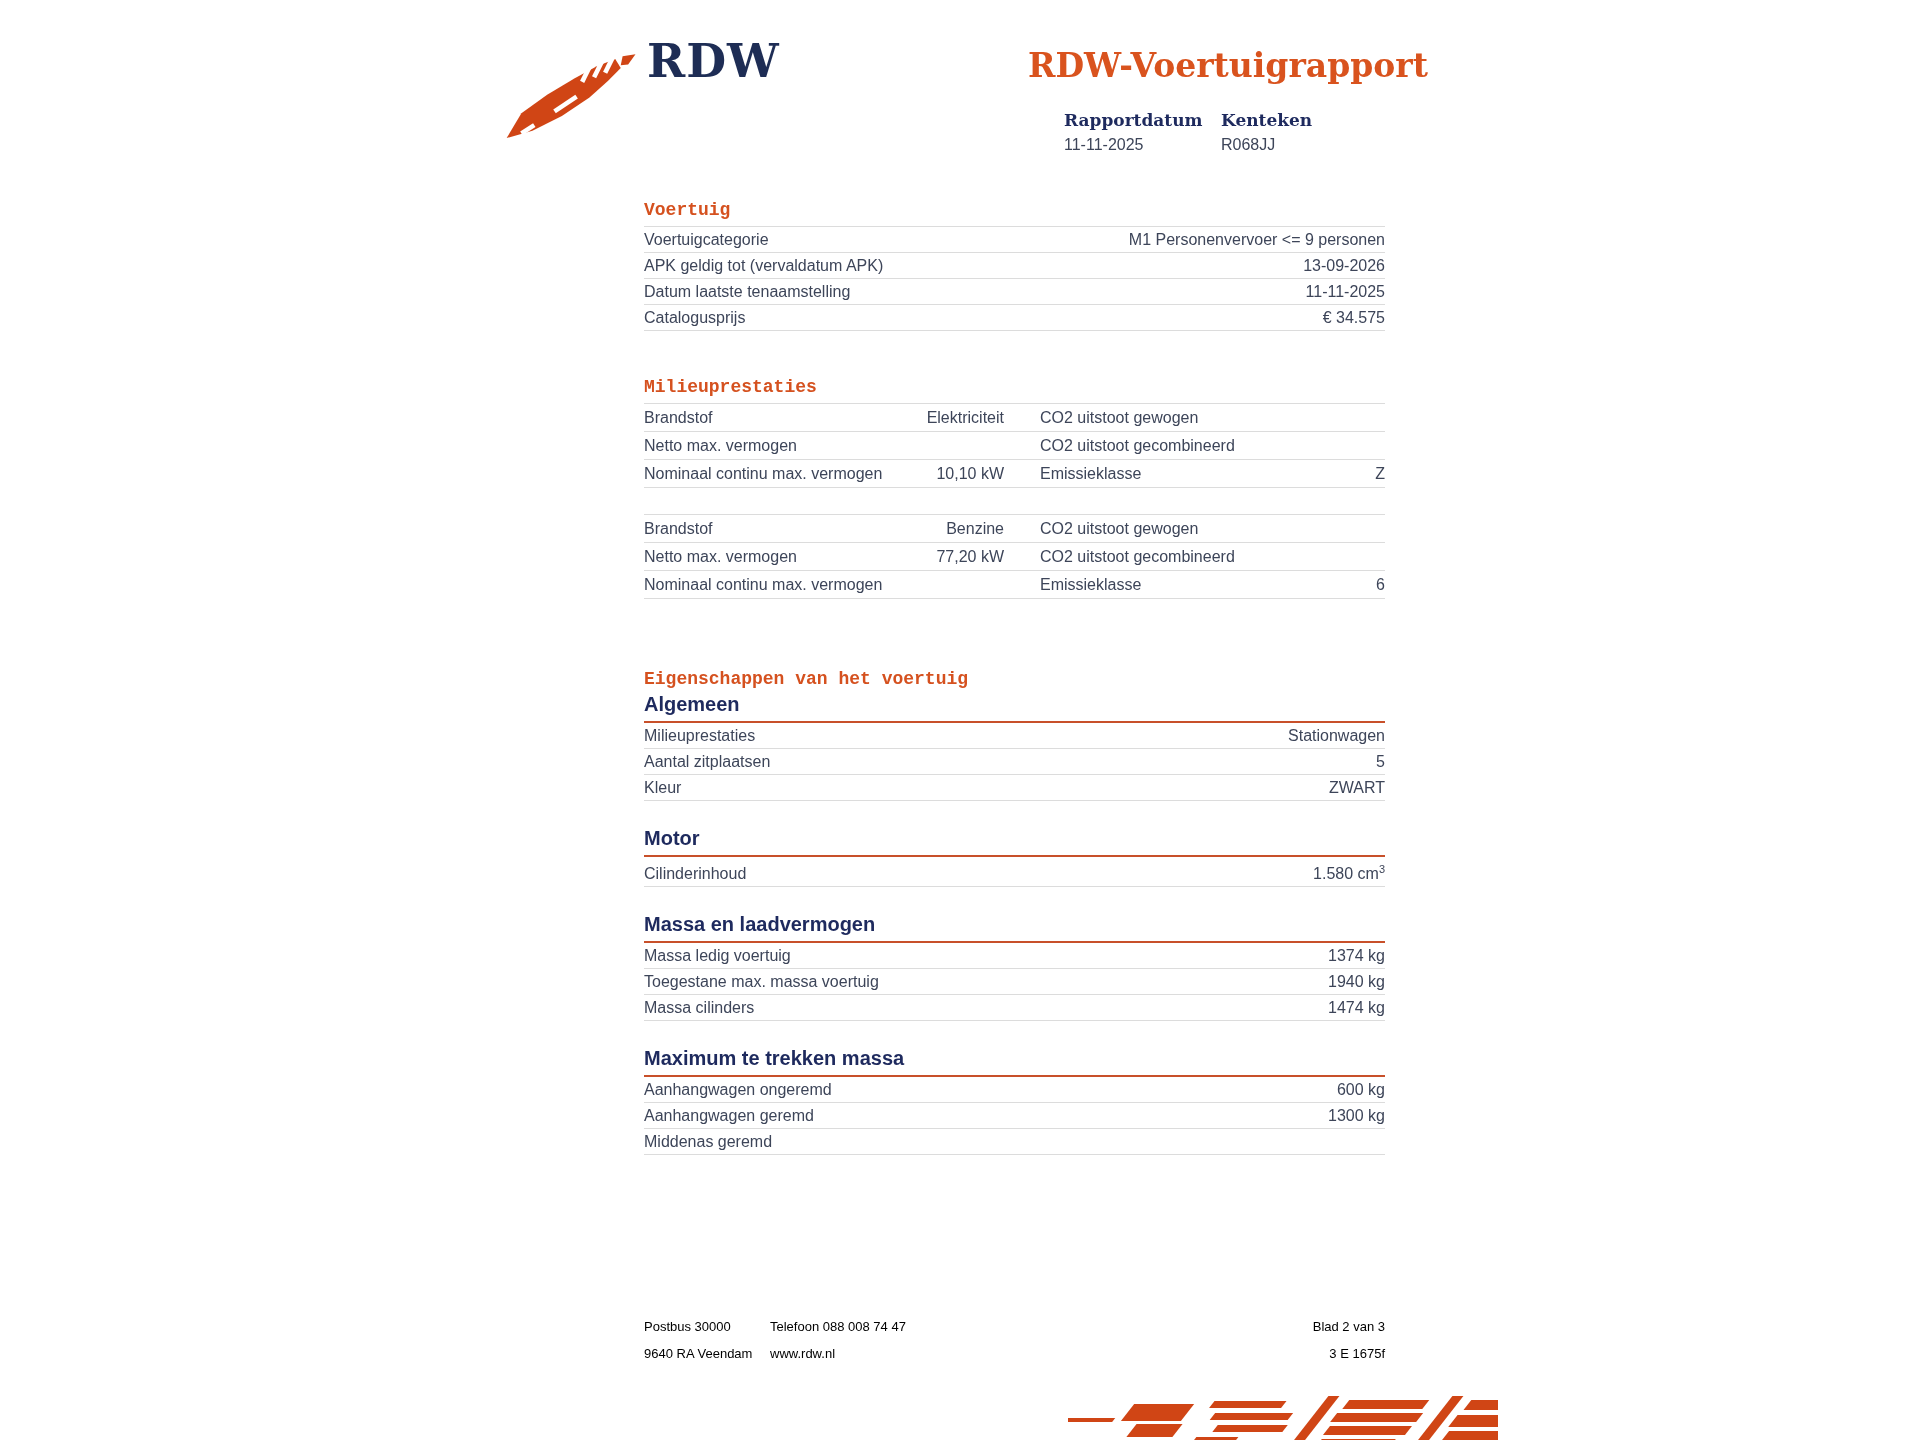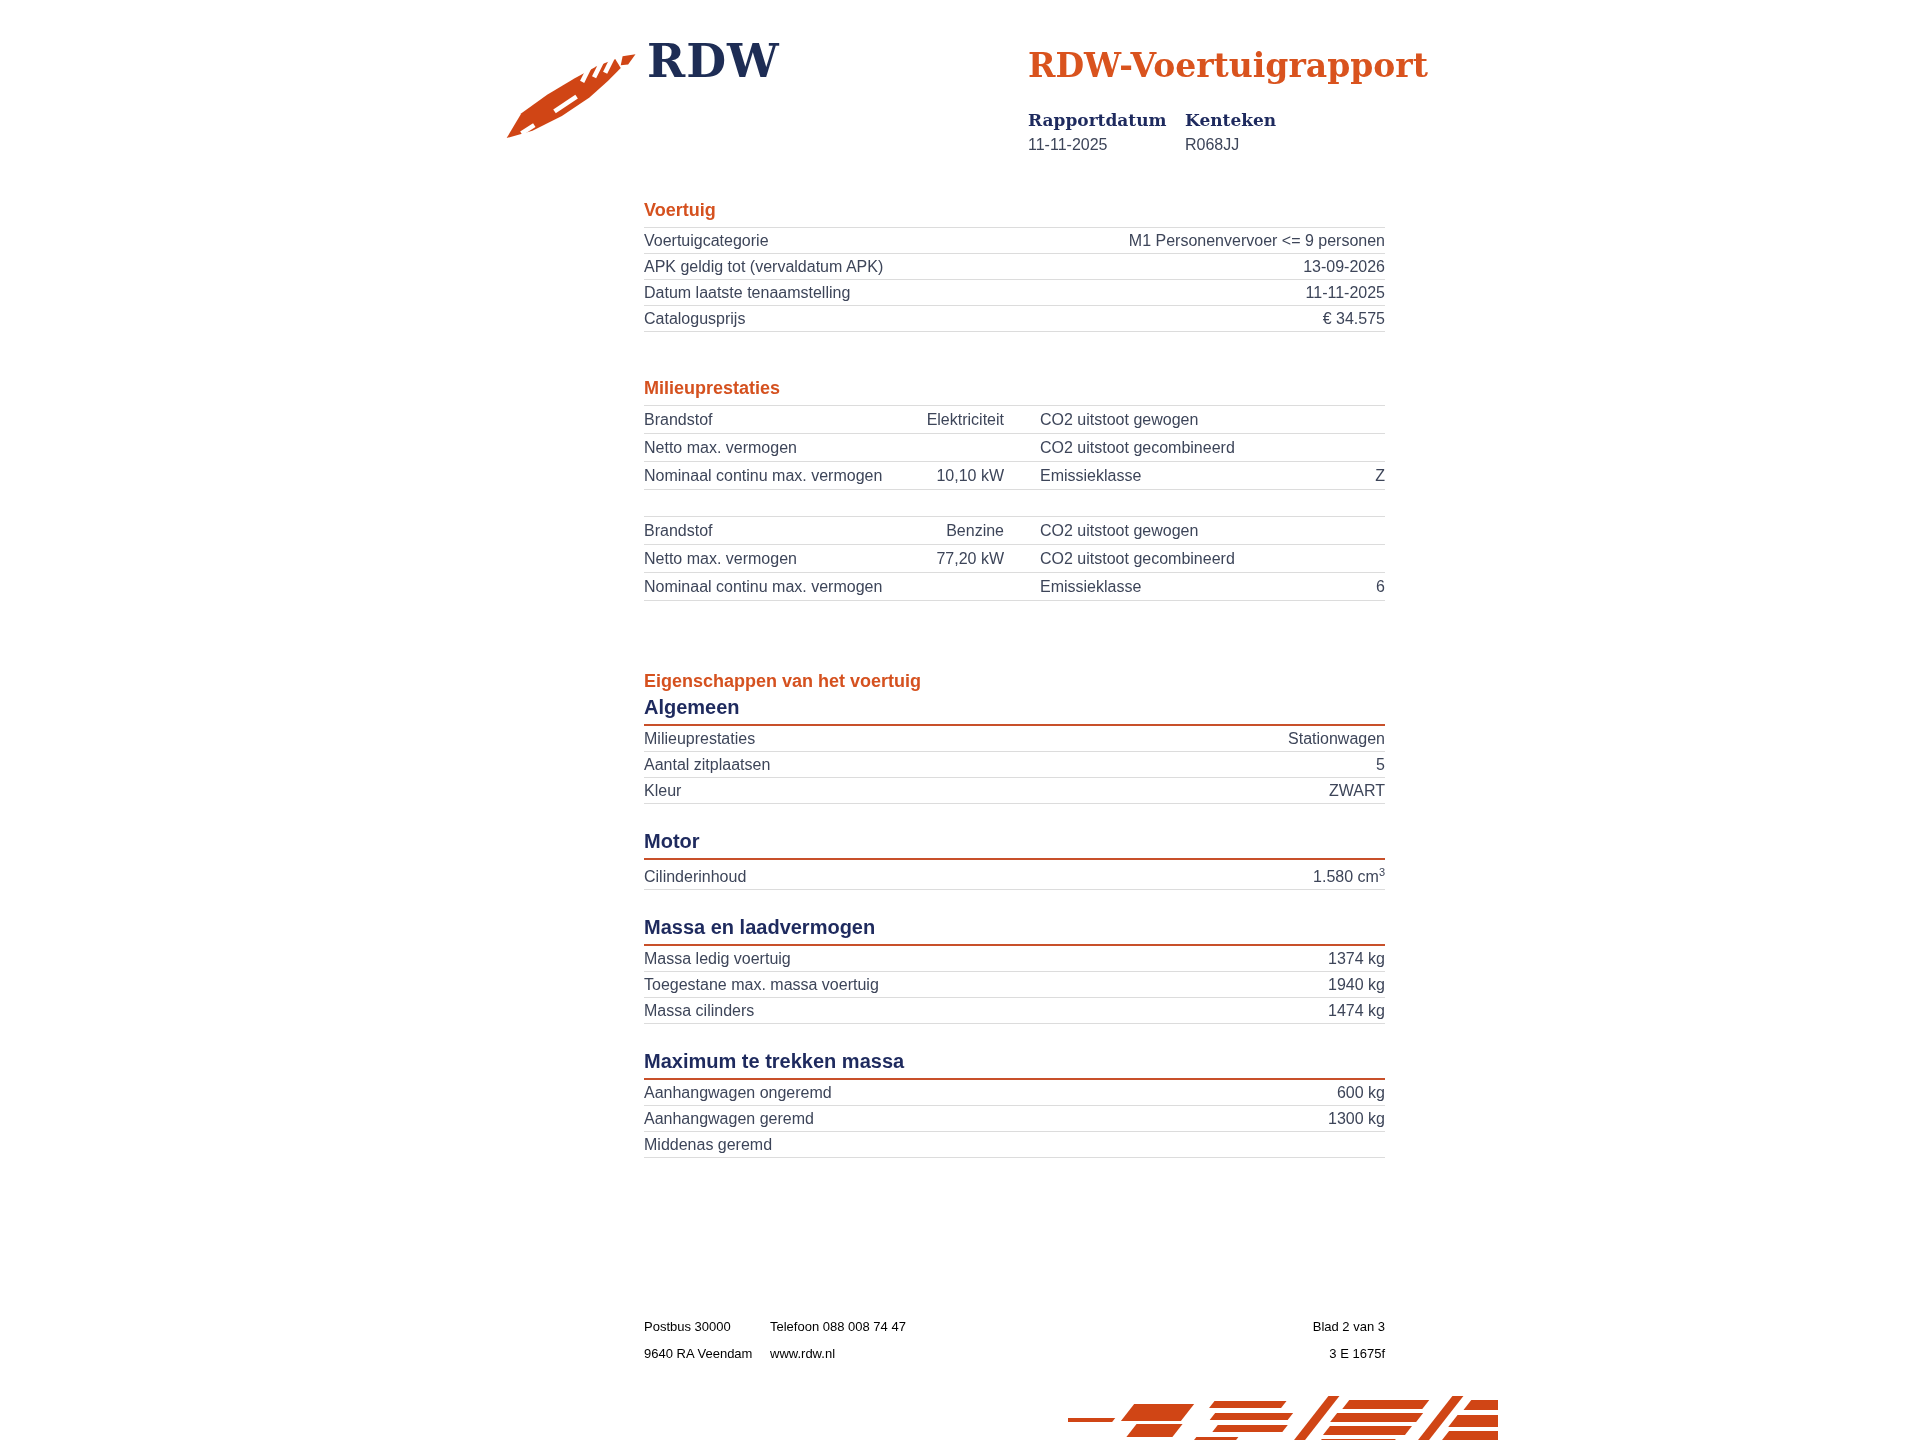--- a/index.html
+++ b/index.html
@@ -13,29 +13,29 @@
   .logo { position:absolute; left:503px; top:38px; display:flex; align-items:flex-start; }
   .logo svg { width:138px; height:92px; margin-top:14px; }
   .wordmark {
     font-family:"DejaVu Serif", serif; font-weight:bold; font-size:46px;
     color:#1e2d55; line-height:1; margin-left:6px; letter-spacing:1px;
   }
   .doc-title {
     position:absolute; left:1028px; top:46px;
     font-family:"DejaVu Serif", serif; font-weight:bold; font-size:33px; color:#d9531e;
   }
-  .meta { position:absolute; left:1028px; top:110px; display:flex; }
+  .meta { position:absolute; left:1064px; top:110px; display:flex; }
   .meta-col { min-width:157px; }
   .meta-label { font-family:"DejaVu Serif", serif; font-weight:bold; font-size:17px; color:#1e2a5e; }
   .meta-value { font-size:16px; margin-top:6px; color:#3d4559; }
 
   
   .content { position:absolute; left:644px; top:200px; width:741px; }
   .section-heading {
-    font-family:Liberation Sans, sans-serif; font-weight:bold; font-size:18px;
+    font-family:Liberation Mono, monospace; font-weight:bold; font-size:18px;
     color:#d5511f; margin:0 0 6px 0;
   }
 
   
   .vtable .row {
     display:flex; justify-content:space-between; align-items:flex-end;
     border-top:1px solid #dcdcdc; padding:4px 0; font-size:16px; line-height:17px;
   }
   .vtable .row:last-child { border-bottom:1px solid #dcdcdc; }
 

